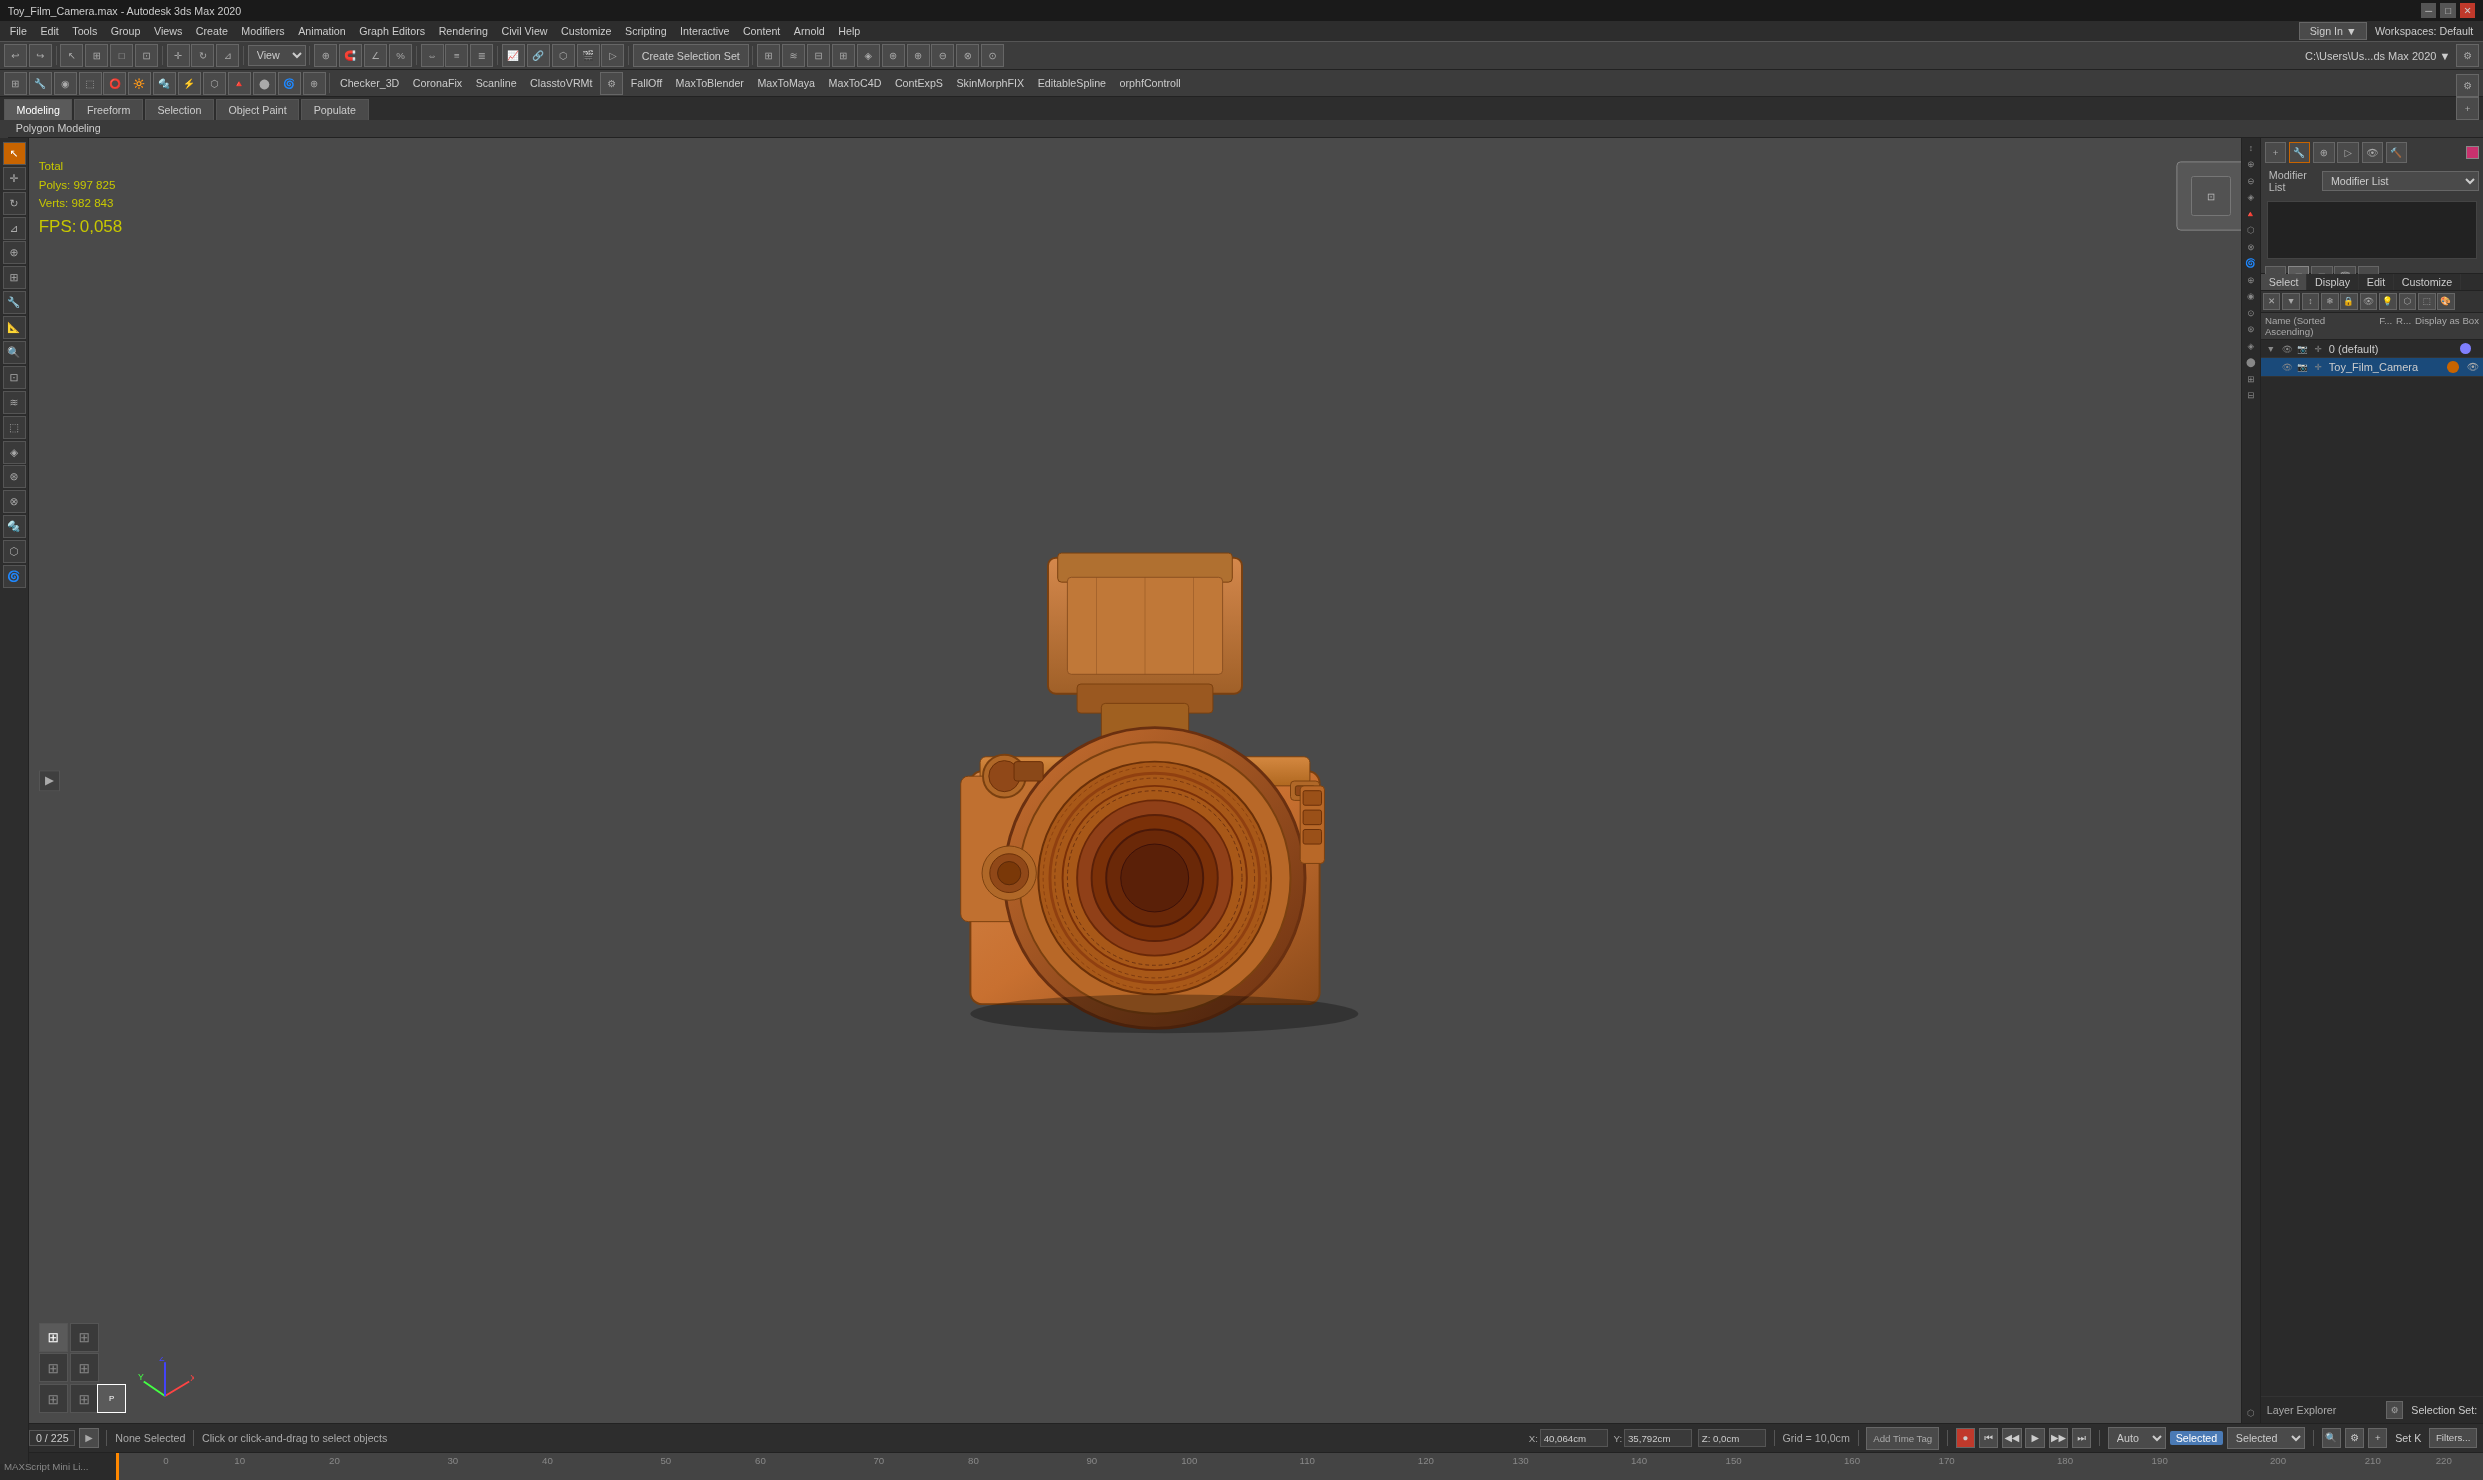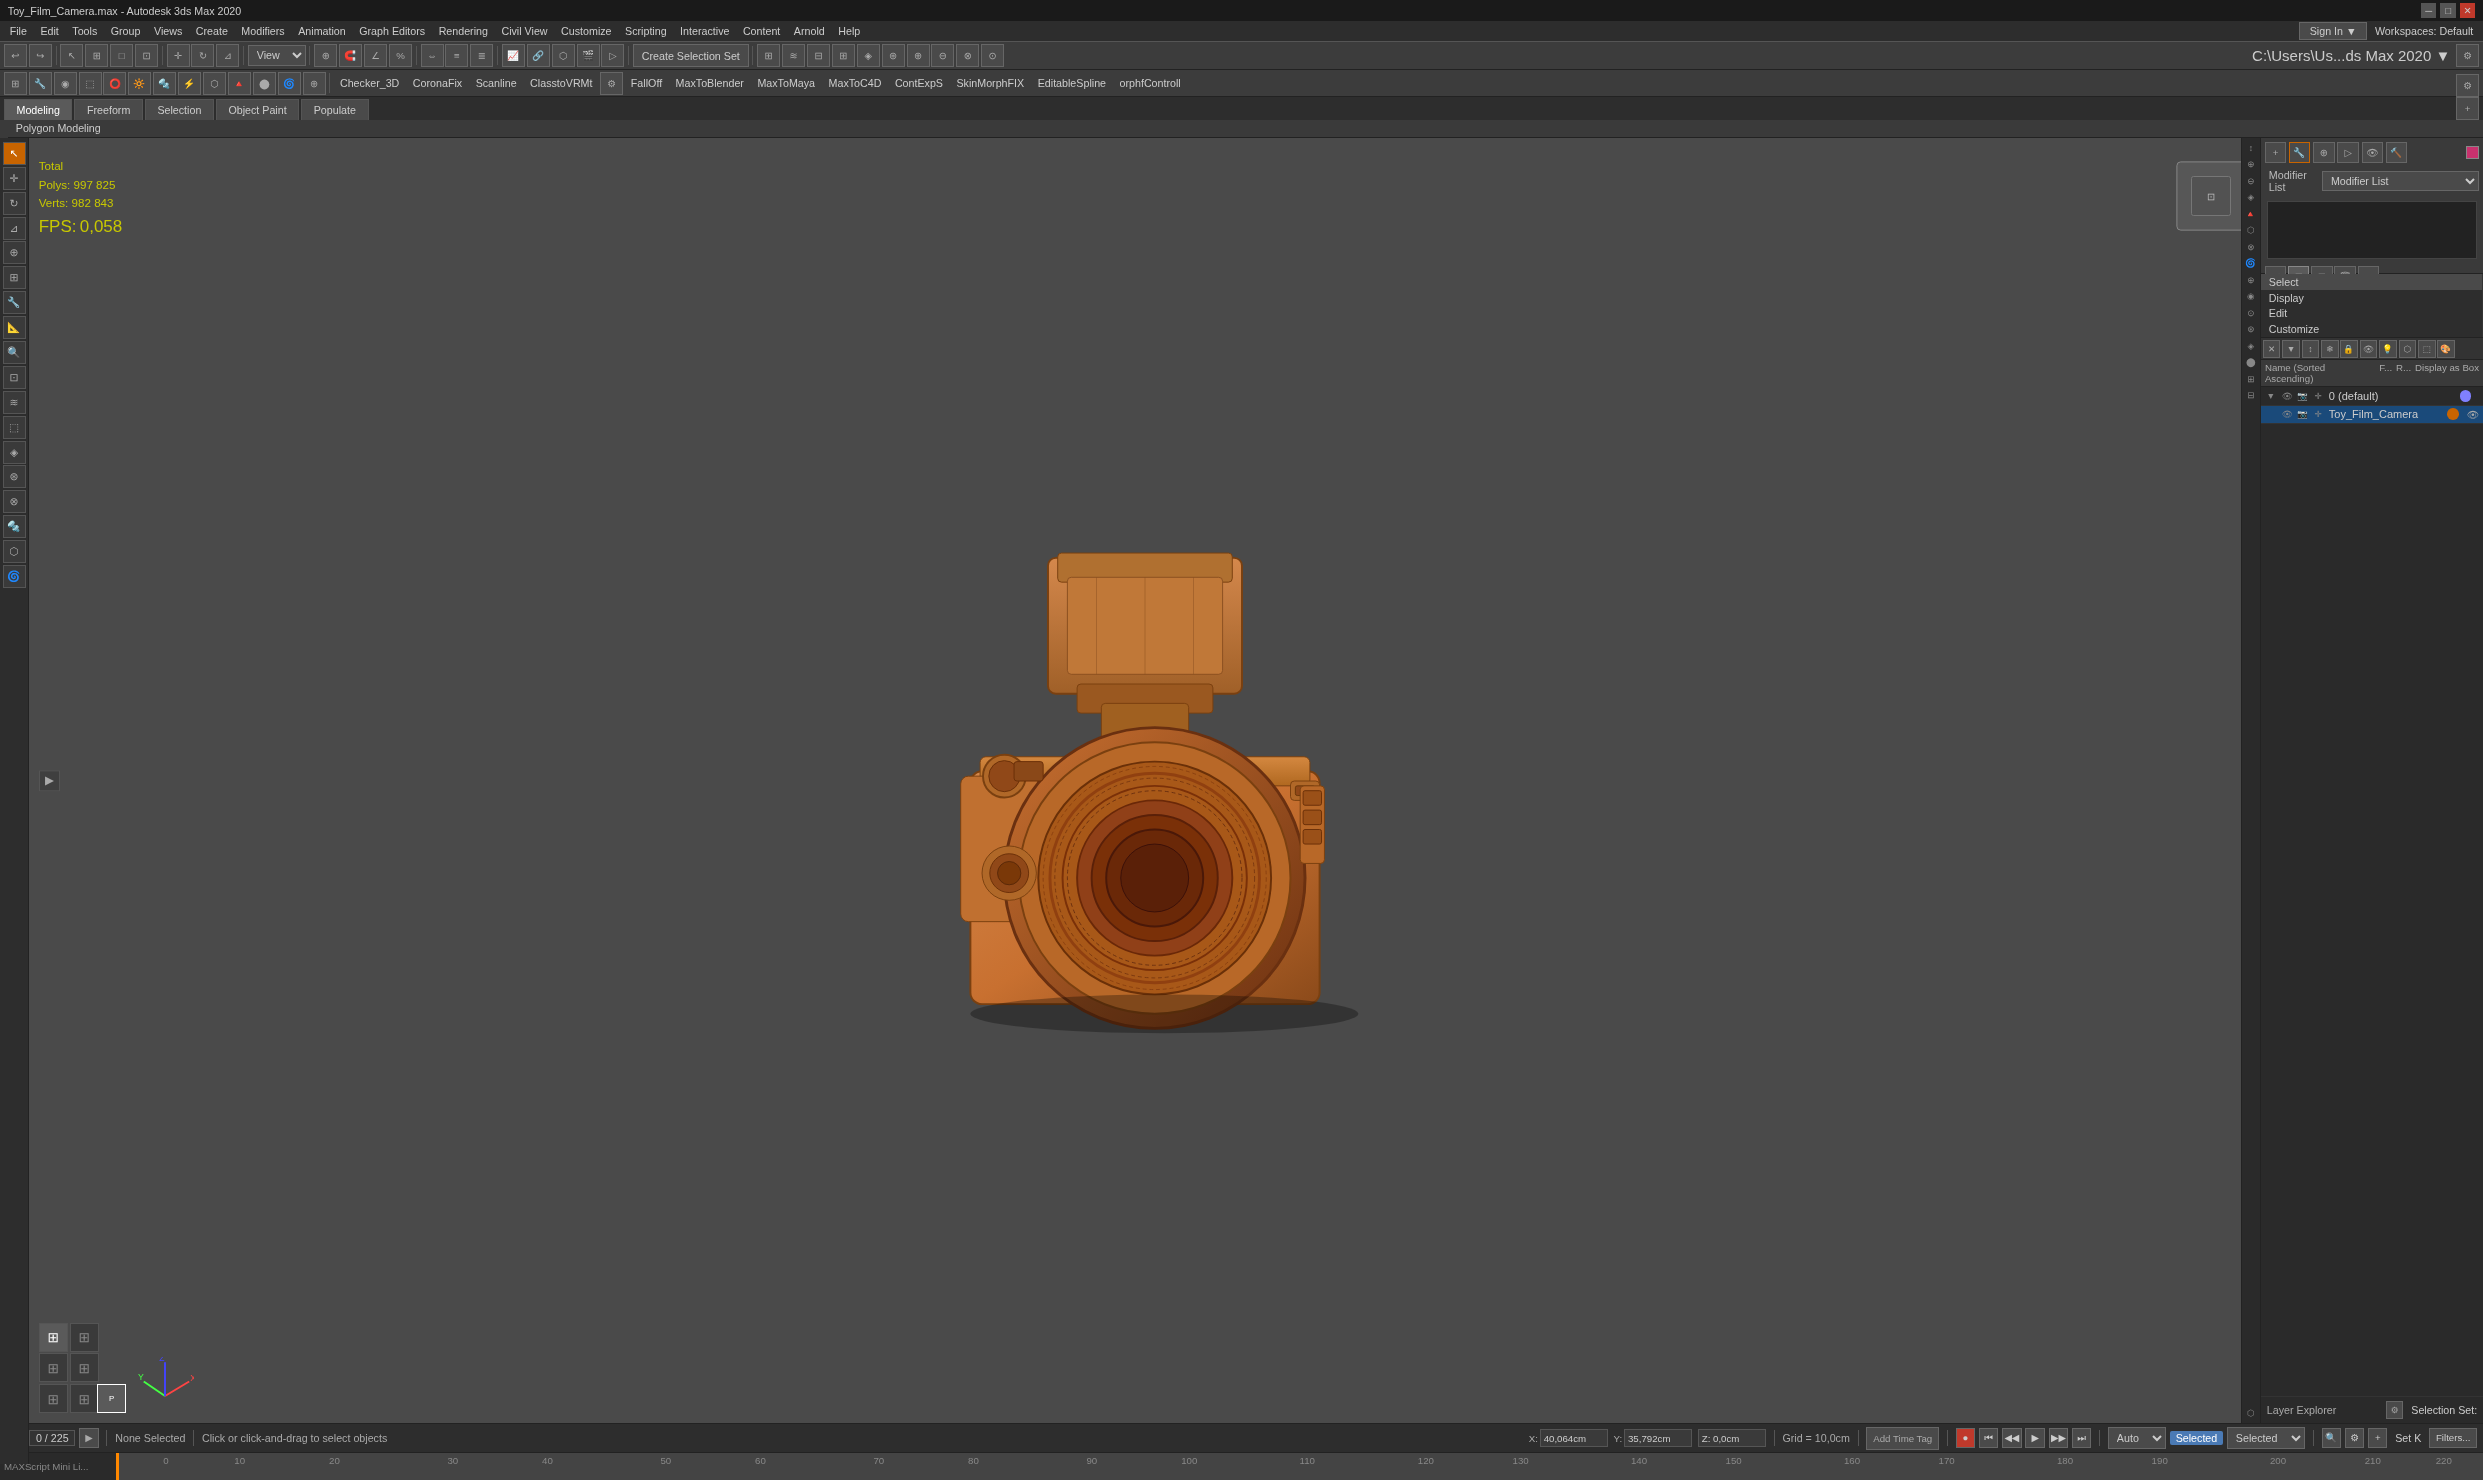--- a/index.html
+++ b/index.html
@@ -377,21 +377,20 @@
       align-items: center;
       justify-content: center;
       color: #aaa;
       font-size: 8.7px;
       cursor: pointer;
     }
     #layer-explorer-tabs {
       display: flex;
       background: #2d2d2d;
       border-bottom: 1px solid #222;
-      flex-direction: column;
     }
     .le-tab {
       padding: 1.9px 7.8px;
       color: #ccc;
       font-size: 10.7px;
       cursor: pointer;
       border-right: 1px solid #333;
     }
     .le-tab.active { background: #4a4a4a; }
     #layer-explorer-cols {
@@ -727,21 +726,21 @@
   <button class="tb-btn">≋</button>
   <button class="tb-btn">⊟</button>
   <button class="tb-btn">⊞</button>
   <button class="tb-btn">◈</button>
   <button class="tb-btn">⊛</button>
   <button class="tb-btn">⊕</button>
   <button class="tb-btn">⊖</button>
   <button class="tb-btn">⊗</button>
   <button class="tb-btn">⊙</button>
   <div style="flex:1"></div>
-  <span style="color:#ccc;font-size:15px;padding:0 3.9px;">C:\Users\Us...ds Max 2020 ▼</span>
+  <span style="color:#ccc;font-size:11px;padding:0 3.9px;">C:\Users\Us...ds Max 2020 ▼</span>
   <button class="tb-btn">⚙</button>
 </div>
 
 <div id="toolbar2">
   <button class="tb-btn">⊞</button>
   <button class="tb-btn">🔧</button>
   <button class="tb-btn">◉</button>
   <button class="tb-btn">⬚</button>
   <button class="tb-btn">⭕</button>
   <button class="tb-btn">🔆</button>

